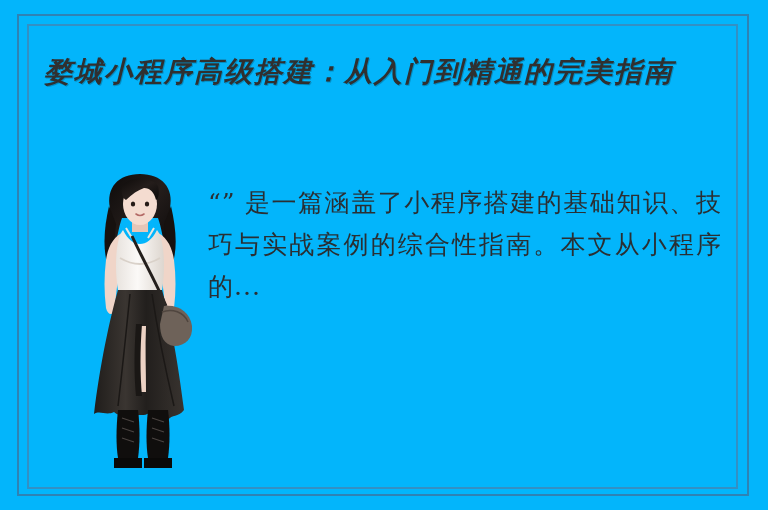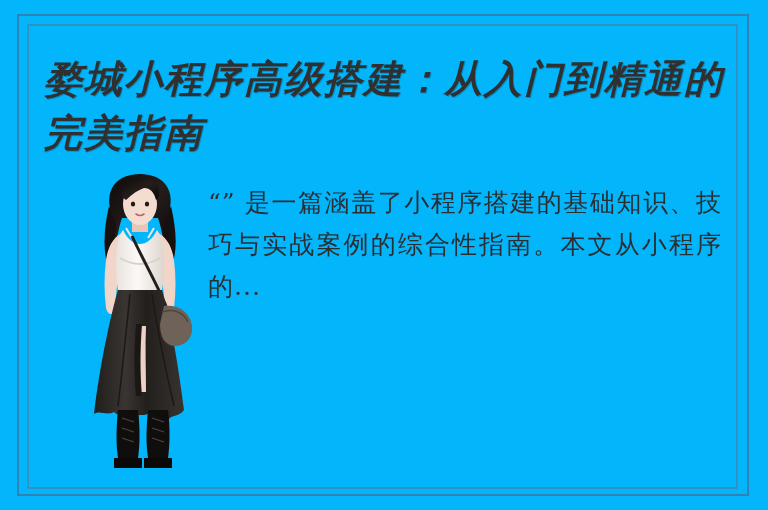--- a/index.html
+++ b/index.html
@@ -43,21 +43,21 @@
   }
 
   
   .title {
     position: absolute;
     left: 44px;
     top: 52px;
     width: 690px;
     margin: 0;
     font-family: "DejaVu Serif", "Liberation Serif", serif;
-    font-size: 38px;
+    font-size: 28px;
     font-weight: 700;
     font-style: italic;
     line-height: 1.42;
     letter-spacing: 2px;
     color: #303030;
     text-shadow: 1px 1px 0 rgba(0,0,0,0.22);
     white-space: pre-wrap;
   }
 
   

